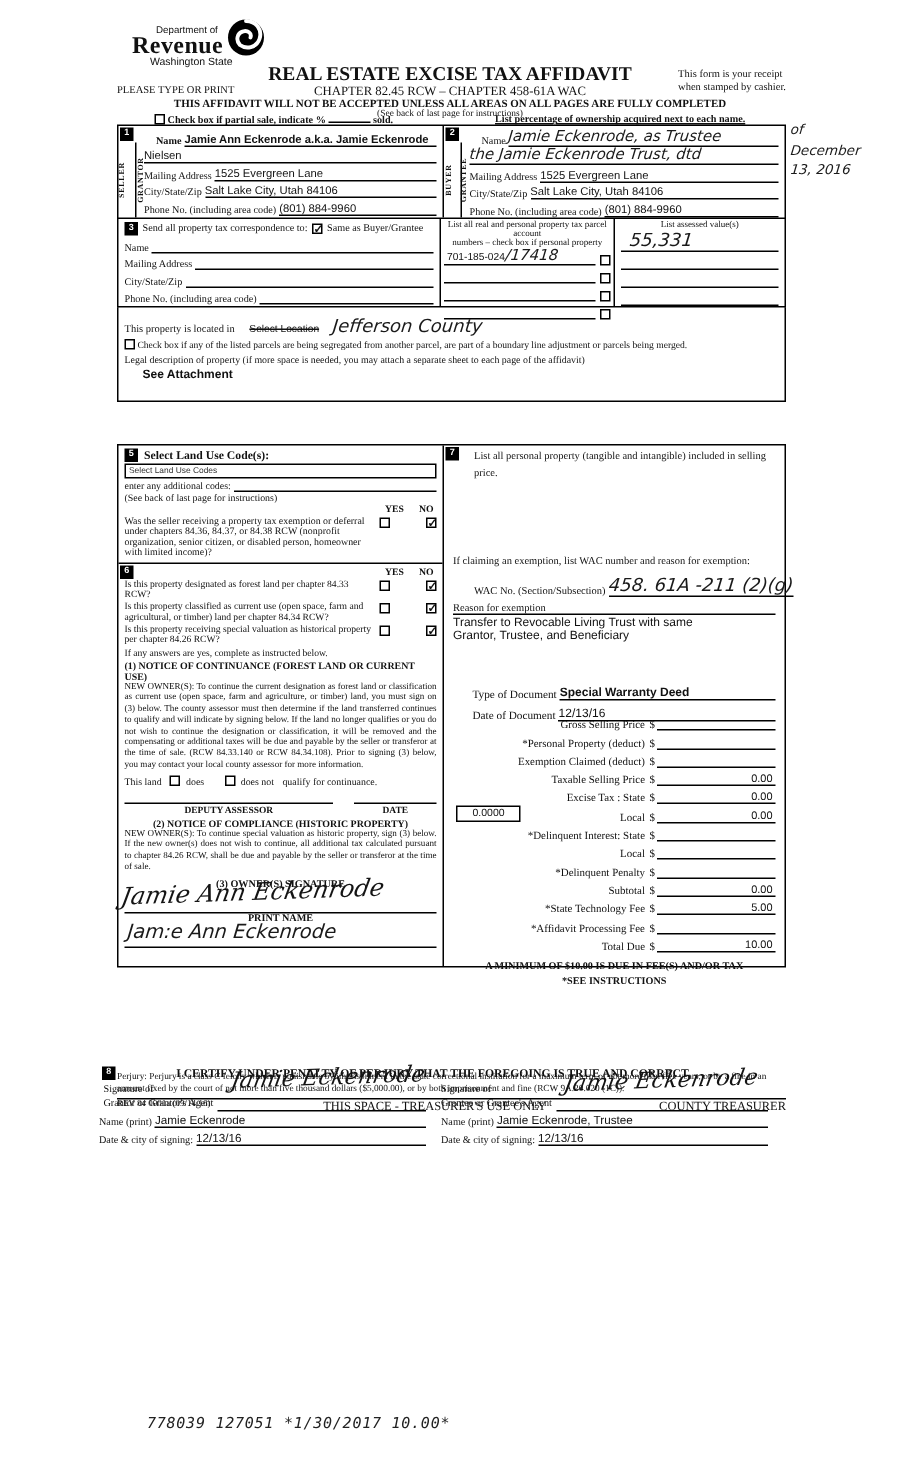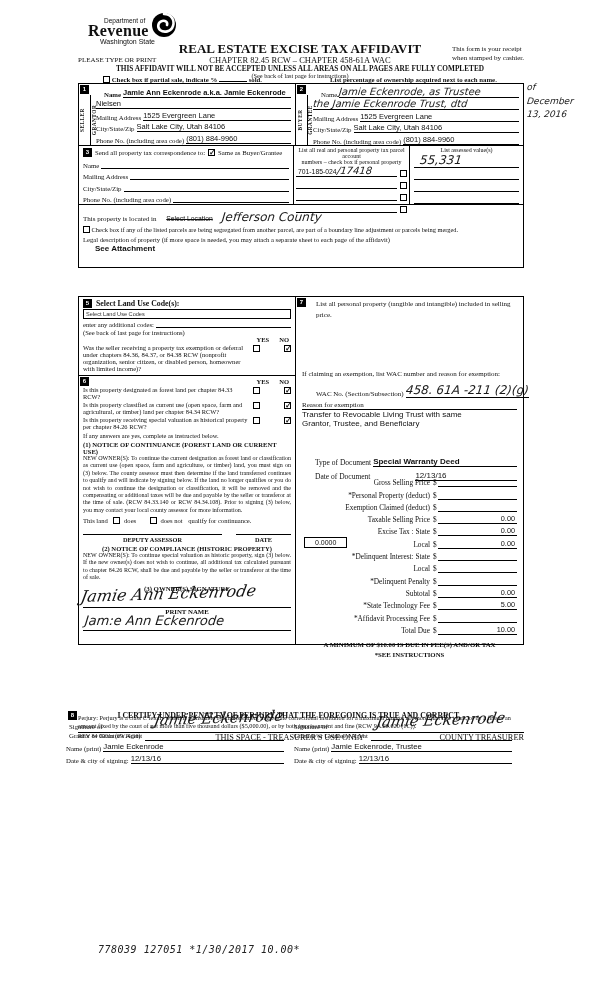--- a/index.html
+++ b/index.html
@@ -383,21 +383,21 @@
         <div class="uline">Reason for exemption</div>
         <div class="sans" style="font-size:8px;">Transfer to Revocable Living Trust with same</div>
         <div class="sans" style="font-size:8px;">Grantor, Trustee, and Beneficiary</div>
       </div>
 
       <div class="doc-rows">
         <div style="display:flex;align-items:flex-end;height:14px;">
           <span class="flabel">Type of Document</span>
           <span class="fline sans bold" style="font-size:8px;">Special Warranty Deed</span>
         </div>
-        <div style="display:flex;align-items:flex-end;height:14px;gap:43px;">
+        <div style="display:flex;align-items:flex-end;height:14px;">
           <span class="flabel">Date of Document</span>
           <span class="fline sans" style="font-size:8px;">12/13/16</span>
         </div>
       </div>
 
       <div class="fin-block">
         <div class="fin-row">
           <span class="fin-label">Gross Selling Price</span>
           <span class="fin-dollar">$</span>
           <span class="fin-line"></span>

